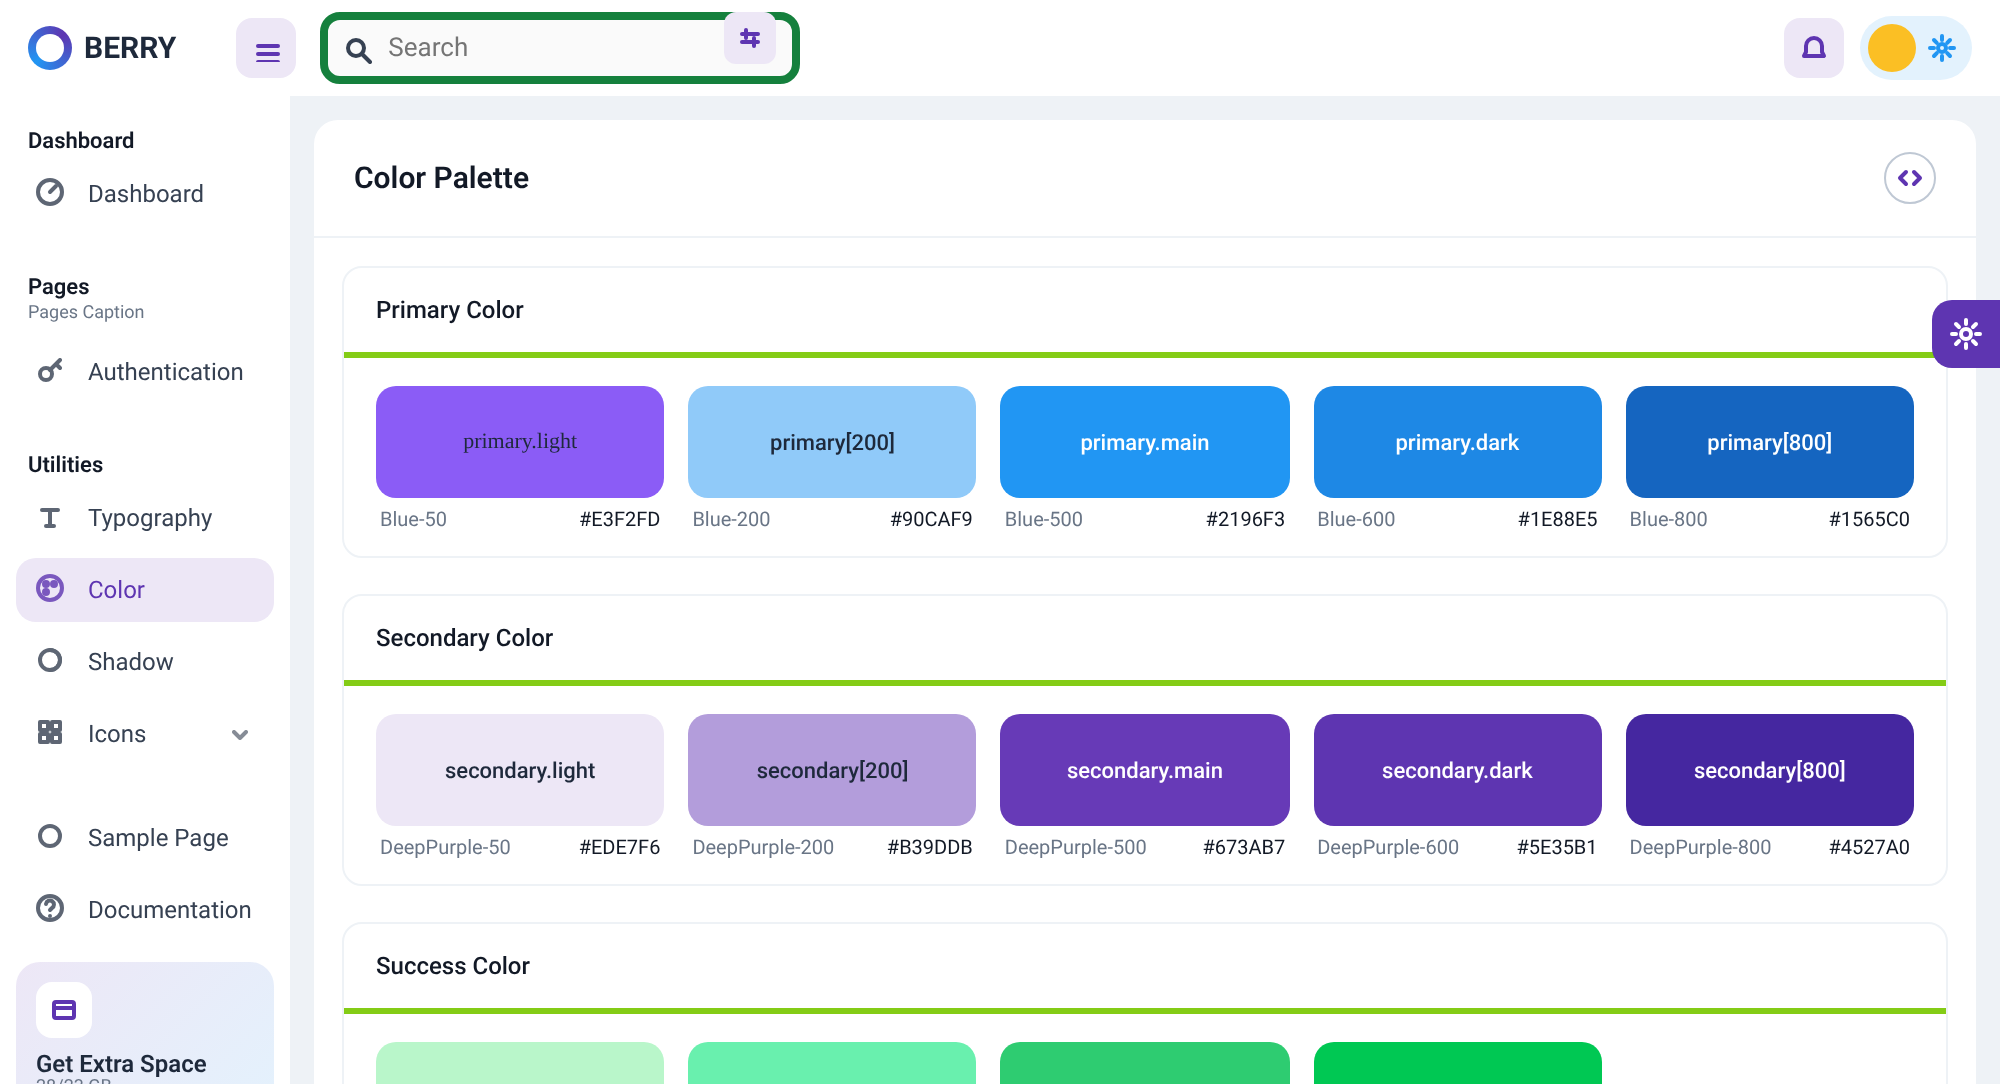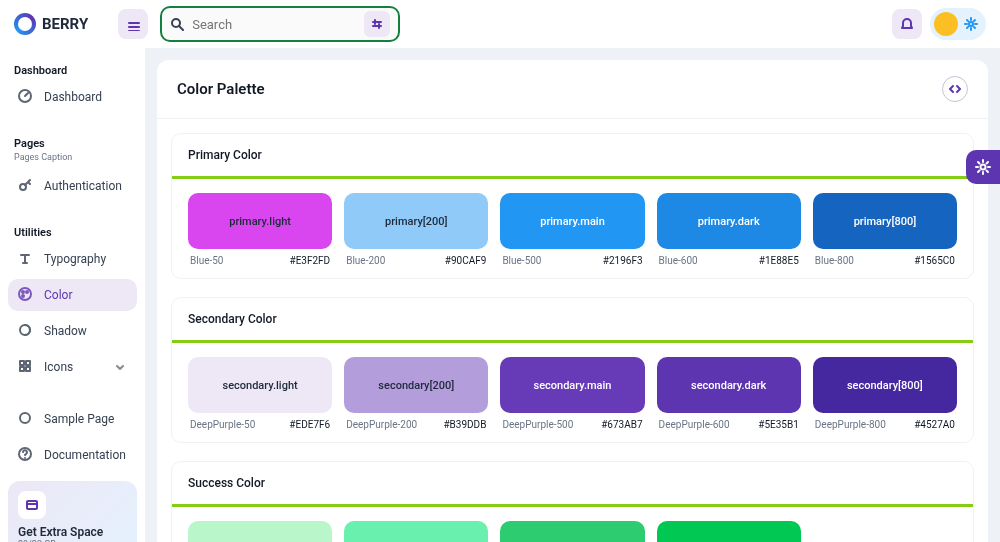--- a/index.html
+++ b/index.html
@@ -3,21 +3,21 @@
 <meta charset="utf-8">
 <style>
 *{box-sizing:border-box;margin:0;padding:0;font-family:-apple-system,BlinkMacSystemFont,'Segoe UI',Roboto,sans-serif}
 body{background:#eef2f6;color:#364152;font-size:13px;overflow:hidden}
 .app{display:flex;flex-direction:column;height:542px;width:1000px}
 .topbar{display:flex;align-items:center;height:48px;padding:0 14px;background:#fff}
 .logo{display:flex;align-items:center;gap:6px;font-weight:700;font-size:15px;color:#1e293b;margin-right:30px}
 .logo-mark{width:22px;height:22px;border-radius:50%;background:conic-gradient(from 45deg,#5e35b1,#2196f3,#5e35b1);position:relative}
 .logo-mark::after{content:"";position:absolute;inset:4px;background:#fff;border-radius:50%}
 .menu-btn{width:30px;height:30px;border-radius:8px;background:#ede7f6;color:#5e35b1;display:flex;align-items:center;justify-content:center;margin-right:12px}
-.search{flex:0 0 240px;display:flex;align-items:center;background:#fafafa;border:2px solid #15803d;border-radius:10px;padding:6px 8px;height:36px}
+.search{flex:0 0 240px;display:flex;align-items:flex-end;background:#fafafa;border:4px solid #15803d;border-radius:10px;padding:6px 8px;height:36px}
 .search input{border:none;outline:none;background:transparent;flex:1;margin-left:8px;font-size:13px}
 .search .filter{width:26px;height:26px;border-radius:6px;background:#ede7f6;color:#5e35b1;display:flex;align-items:center;justify-content:center}
 .topbar .spacer{flex:1}
 .icon-btn{width:30px;height:30px;border-radius:8px;background:#ede7f6;color:#5e35b1;display:flex;align-items:center;justify-content:center;margin-left:8px}
 .avatar-chip{display:flex;align-items:center;gap:6px;background:#e3f2fd;border-radius:18px;padding:4px 8px 4px 4px;margin-left:8px}
 .avatar{width:24px;height:24px;border-radius:50%;background:#fbbf24}
 .body{display:flex;flex:1;min-height:0}
 .sidebar{width:145px;background:#fff;display:flex;flex-direction:column;padding:10px 8px;overflow-y:auto}
 .section-title{font-size:11px;font-weight:600;color:#121926;padding:6px 6px 2px}
 .caption{font-size:9px;color:#697586;padding:0 6px 6px}
@@ -184,21 +184,21 @@
             <svg>
                 <path d="M5 4L2 7l3 3M9 4l3 3-3 3"></path>
               </svg>
           </div>
         </div>
         <div id="groups">
             <div class="group">
               <div class="group-title">Primary Color</div>
               <div class="swatches">
                 <div class="swatch">
-                  <div class="chip light" style="background: #d946ef;">primary.light</div>
+                  <div class="chip light" style="background: #8b5cf6; font-family: Liberation Serif, serif;">primary.light</div>
                   <div class="meta">
                     <span>Blue-50</span>
                     <span class="hex">#E3F2FD</span>
                   </div>
                 </div>
                 <div class="swatch">
                   <div class="chip light" style="background: rgb(144, 202, 249);">primary[200]</div>
                   <div class="meta">
                     <span>Blue-200</span>
                     <span class="hex">#90CAF9</span>

